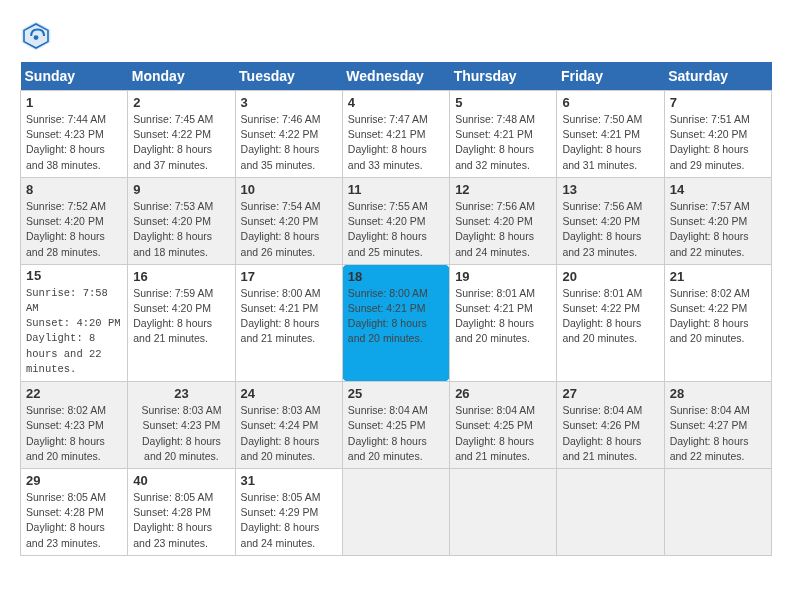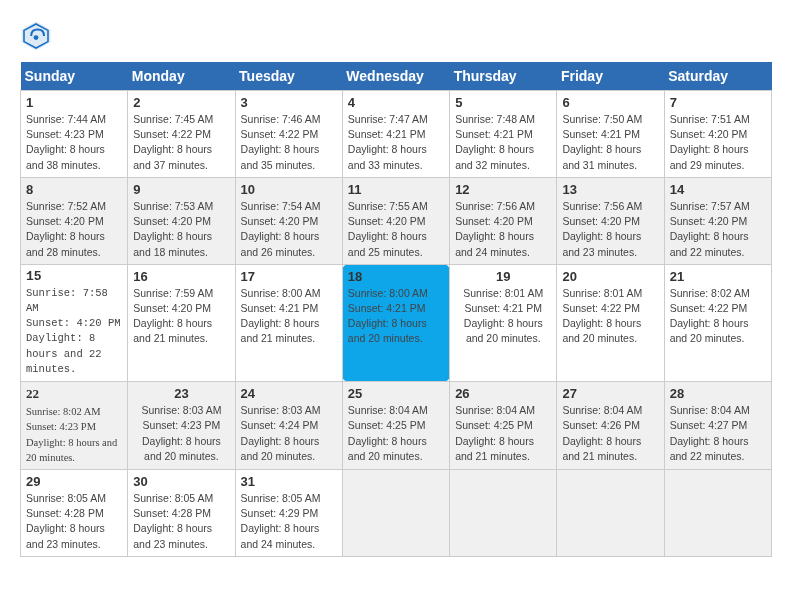--- a/index.html
+++ b/index.html
@@ -267,21 +267,21 @@
         </div>
       </td>
         <td style="background: #0ea5e9; border-radius: 7px;">
         <span class="day-num">18</span>
         <div class="day-info">
           <span>Sunrise: 8:00 AM</span><br>
           <span>Sunset: 4:21 PM</span><br>
           <span>Daylight: 8 hours and 20 minutes.</span>
         </div>
       </td>
-        <td style="background: rgb(255, 255, 255); text-align: center;">
+        <td style="background: rgb(255, 255, 255);">
         <span class="day-num">19</span>
         <div class="day-info">
           <span>Sunrise: 8:01 AM</span><br>
           <span>Sunset: 4:21 PM</span><br>
           <span>Daylight: 8 hours and 20 minutes.</span>
         </div>
       </td>
         <td style="background: rgb(255, 255, 255);">
         <span class="day-num">20</span>
         <div class="day-info">
@@ -293,21 +293,21 @@
         <td style="background: rgb(255, 255, 255);">
         <span class="day-num">21</span>
         <div class="day-info">
           <span>Sunrise: 8:02 AM</span><br>
           <span>Sunset: 4:22 PM</span><br>
           <span>Daylight: 8 hours and 20 minutes.</span>
         </div>
       </td>
       </tr>
       <tr>
-        <td style="background: rgb(240, 240, 240); font-family: Liberation Serif, serif;">
+        <td style="background: rgb(240, 240, 240);">
         <span class="day-num">22</span>
         <div class="day-info">
           <span>Sunrise: 8:02 AM</span><br>
           <span>Sunset: 4:23 PM</span><br>
           <span>Daylight: 8 hours and 20 minutes.</span>
         </div>
       </td>
         <td style="background: rgb(240, 240, 240); text-align: center;">
         <span class="day-num">23</span>
         <div class="day-info">
@@ -360,21 +360,21 @@
       <tr>
         <td style="background: rgb(255, 255, 255);">
         <span class="day-num">29</span>
         <div class="day-info">
           <span>Sunrise: 8:05 AM</span><br>
           <span>Sunset: 4:28 PM</span><br>
           <span>Daylight: 8 hours and 23 minutes.</span>
         </div>
       </td>
         <td style="background: rgb(255, 255, 255);">
-        <span class="day-num">30</span>
+        <span class="day-num">40</span>
         <div class="day-info">
           <span>Sunrise: 8:05 AM</span><br>
           <span>Sunset: 4:28 PM</span><br>
           <span>Daylight: 8 hours and 23 minutes.</span>
         </div>
       </td>
         <td style="background: rgb(255, 255, 255);">
         <span class="day-num">31</span>
         <div class="day-info">
           <span>Sunrise: 8:05 AM</span><br>

